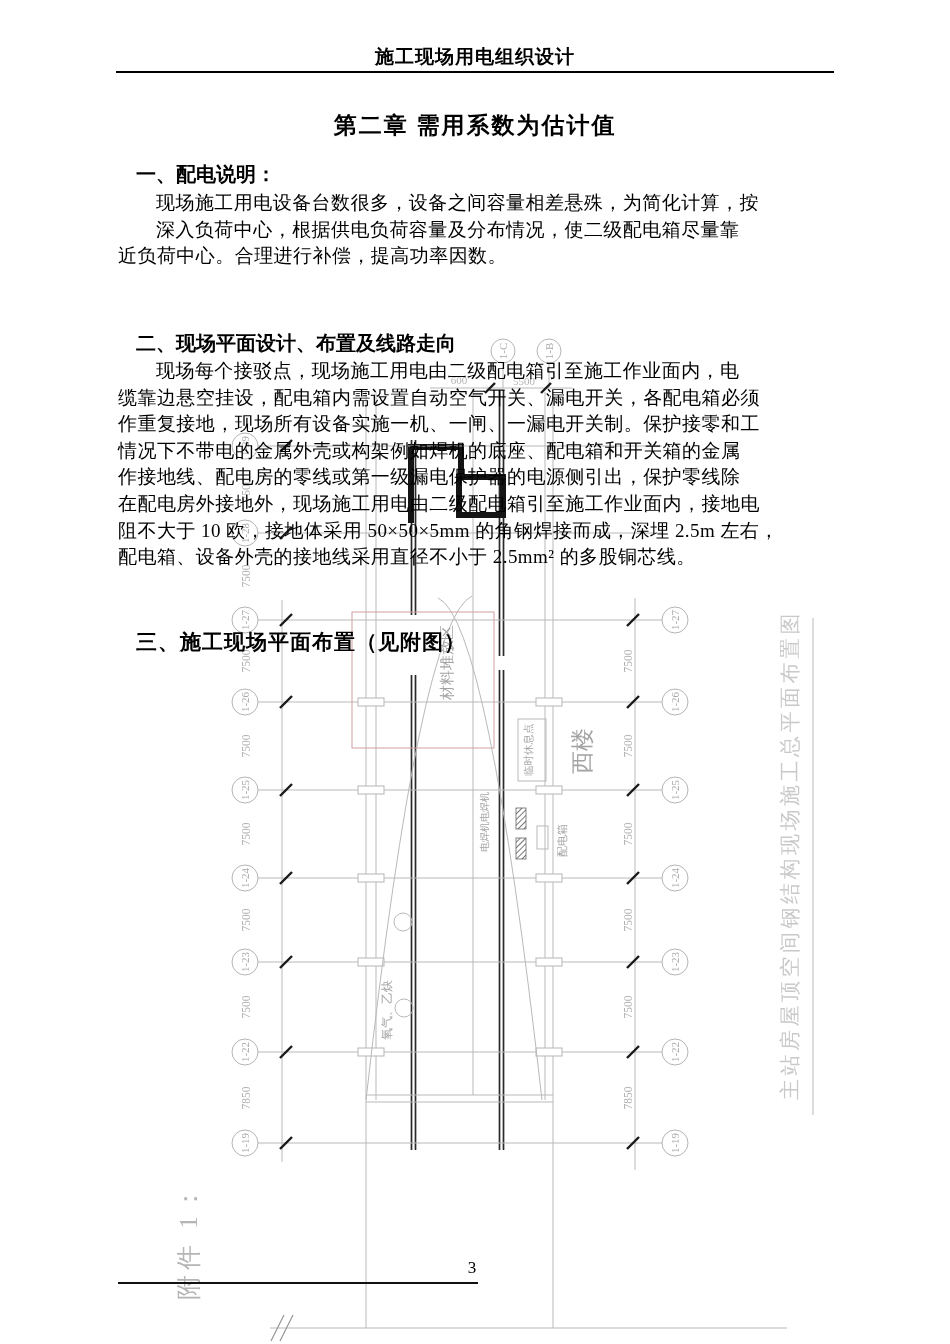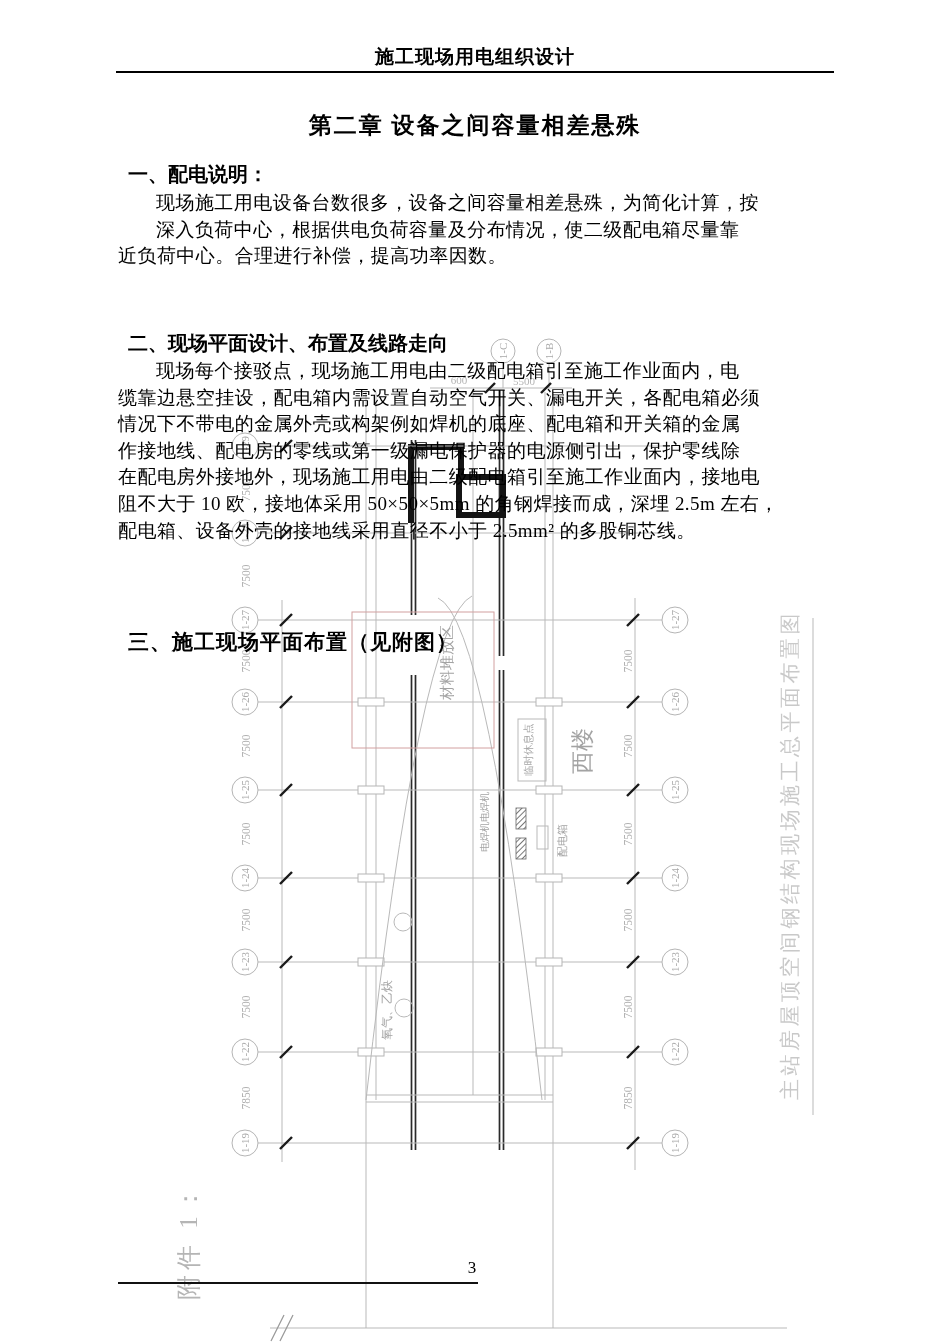--- a/index.html
+++ b/index.html
@@ -6,21 +6,21 @@
   .page{position:relative;width:950px;height:1344px;background:#ffffff;margin:0 auto;overflow:hidden;
         font-family:"Liberation Serif","DejaVu Serif",serif;color:#000;}
   .abs{position:absolute;}
   
   .txt{position:absolute;left:0;top:0;width:950px;height:1344px;z-index:2;}
   .hdr{top:44px;left:0;width:100%;text-align:center;font-family:"Liberation Sans","DejaVu Sans",sans-serif;
        font-weight:bold;font-size:19px;letter-spacing:1px;}
   .hdr-rule{top:71px;left:116px;width:718px;height:2px;background:#000;}
   .chapter{top:110px;left:0;width:100%;text-align:center;font-weight:bold;font-size:23px;letter-spacing:2px;
            font-family:"Liberation Serif","DejaVu Serif",serif;}
-  .sech{left:128px;font-weight:bold;font-family:"Liberation Serif","DejaVu Serif",serif;}
+  .sech{left:136px;font-weight:bold;font-family:"Liberation Serif","DejaVu Serif",serif;}
   .sech1{top:161px;font-size:20px;}
   .sech2{top:330px;font-size:20px;}
   .sech3{top:628px;font-size:21px;letter-spacing:1px;}
   .bodyblk{left:118px;width:734px;font-size:19px;letter-spacing:0.45px;}
   .bodyblk .line{height:26.6px;line-height:26.6px;white-space:nowrap;}
   .bodyblk .ind{text-indent:2em;font-family:Liberation Serif, serif;}
   .blk1{top:190px;}
   .blk2{top:358px;}
   .pgnum{top:1258px;left:458px;width:28px;text-align:center;font-size:17px;}
   .foot-rule{top:1282px;left:118px;width:360px;height:2px;background:#111;}
@@ -243,35 +243,36 @@
       <line class="tkl" x1="271" y1="1341" x2="284" y2="1315"></line>
       <line class="tkl" x1="280" y1="1341" x2="293" y2="1315"></line>
     </g>
   </svg>
 
   <div class="txt">
 
     <div class="abs hdr">施工现场用电组织设计</div>
     <div class="abs hdr-rule"></div>
 
-    <div class="abs chapter">第二章  设备之间容量相差悬殊</div>
+    <div class="abs chapter">第二章  需用系数为估计值</div>
 
     <div class="abs sech sech1">一、配电说明：</div>
 
     <div class="abs bodyblk blk1">
       <div class="line ind">现场施工用电设备台数很多，设备之间容量相差悬殊，为简化计算，按</div>
       <div class="line ind">深入负荷中心，根据供电负荷容量及分布情况，使二级配电箱尽量靠</div>
       <div class="line">近负荷中心。合理进行补偿，提高功率因数。</div>
     </div>
 
     <div class="abs sech sech2">二、现场平面设计、布置及线路走向</div>
 
     <div class="abs bodyblk blk2">
       <div class="line ind">现场每个接驳点，现场施工用电由二级配电箱引至施工作业面内，电</div>
       <div class="line">缆靠边悬空挂设，配电箱内需设置自动空气开关、漏电开关，各配电箱必须</div>
+      <div class="line">作重复接地，现场所有设备实施一机、一闸、一漏电开关制。保护接零和工</div>
       <div class="line">情况下不带电的金属外壳或构架例如焊机的底座、配电箱和开关箱的金属</div>
       <div class="line">作接地线、配电房的零线或第一级漏电保护器的电源侧引出，保护零线除</div>
       <div class="line">在配电房外接地外，现场施工用电由二级配电箱引至施工作业面内，接地电</div>
       <div class="line">阻不大于 10 欧，接地体采用 50×50×5mm 的角钢焊接而成，深埋 2.5m 左右，</div>
       <div class="line">配电箱、设备外壳的接地线采用直径不小于 2.5mm² 的多股铜芯线。</div>
     </div>
 
     <div class="abs sech sech3">三、施工现场平面布置（见附图）</div>
 
     <div class="abs pgnum">3</div>

